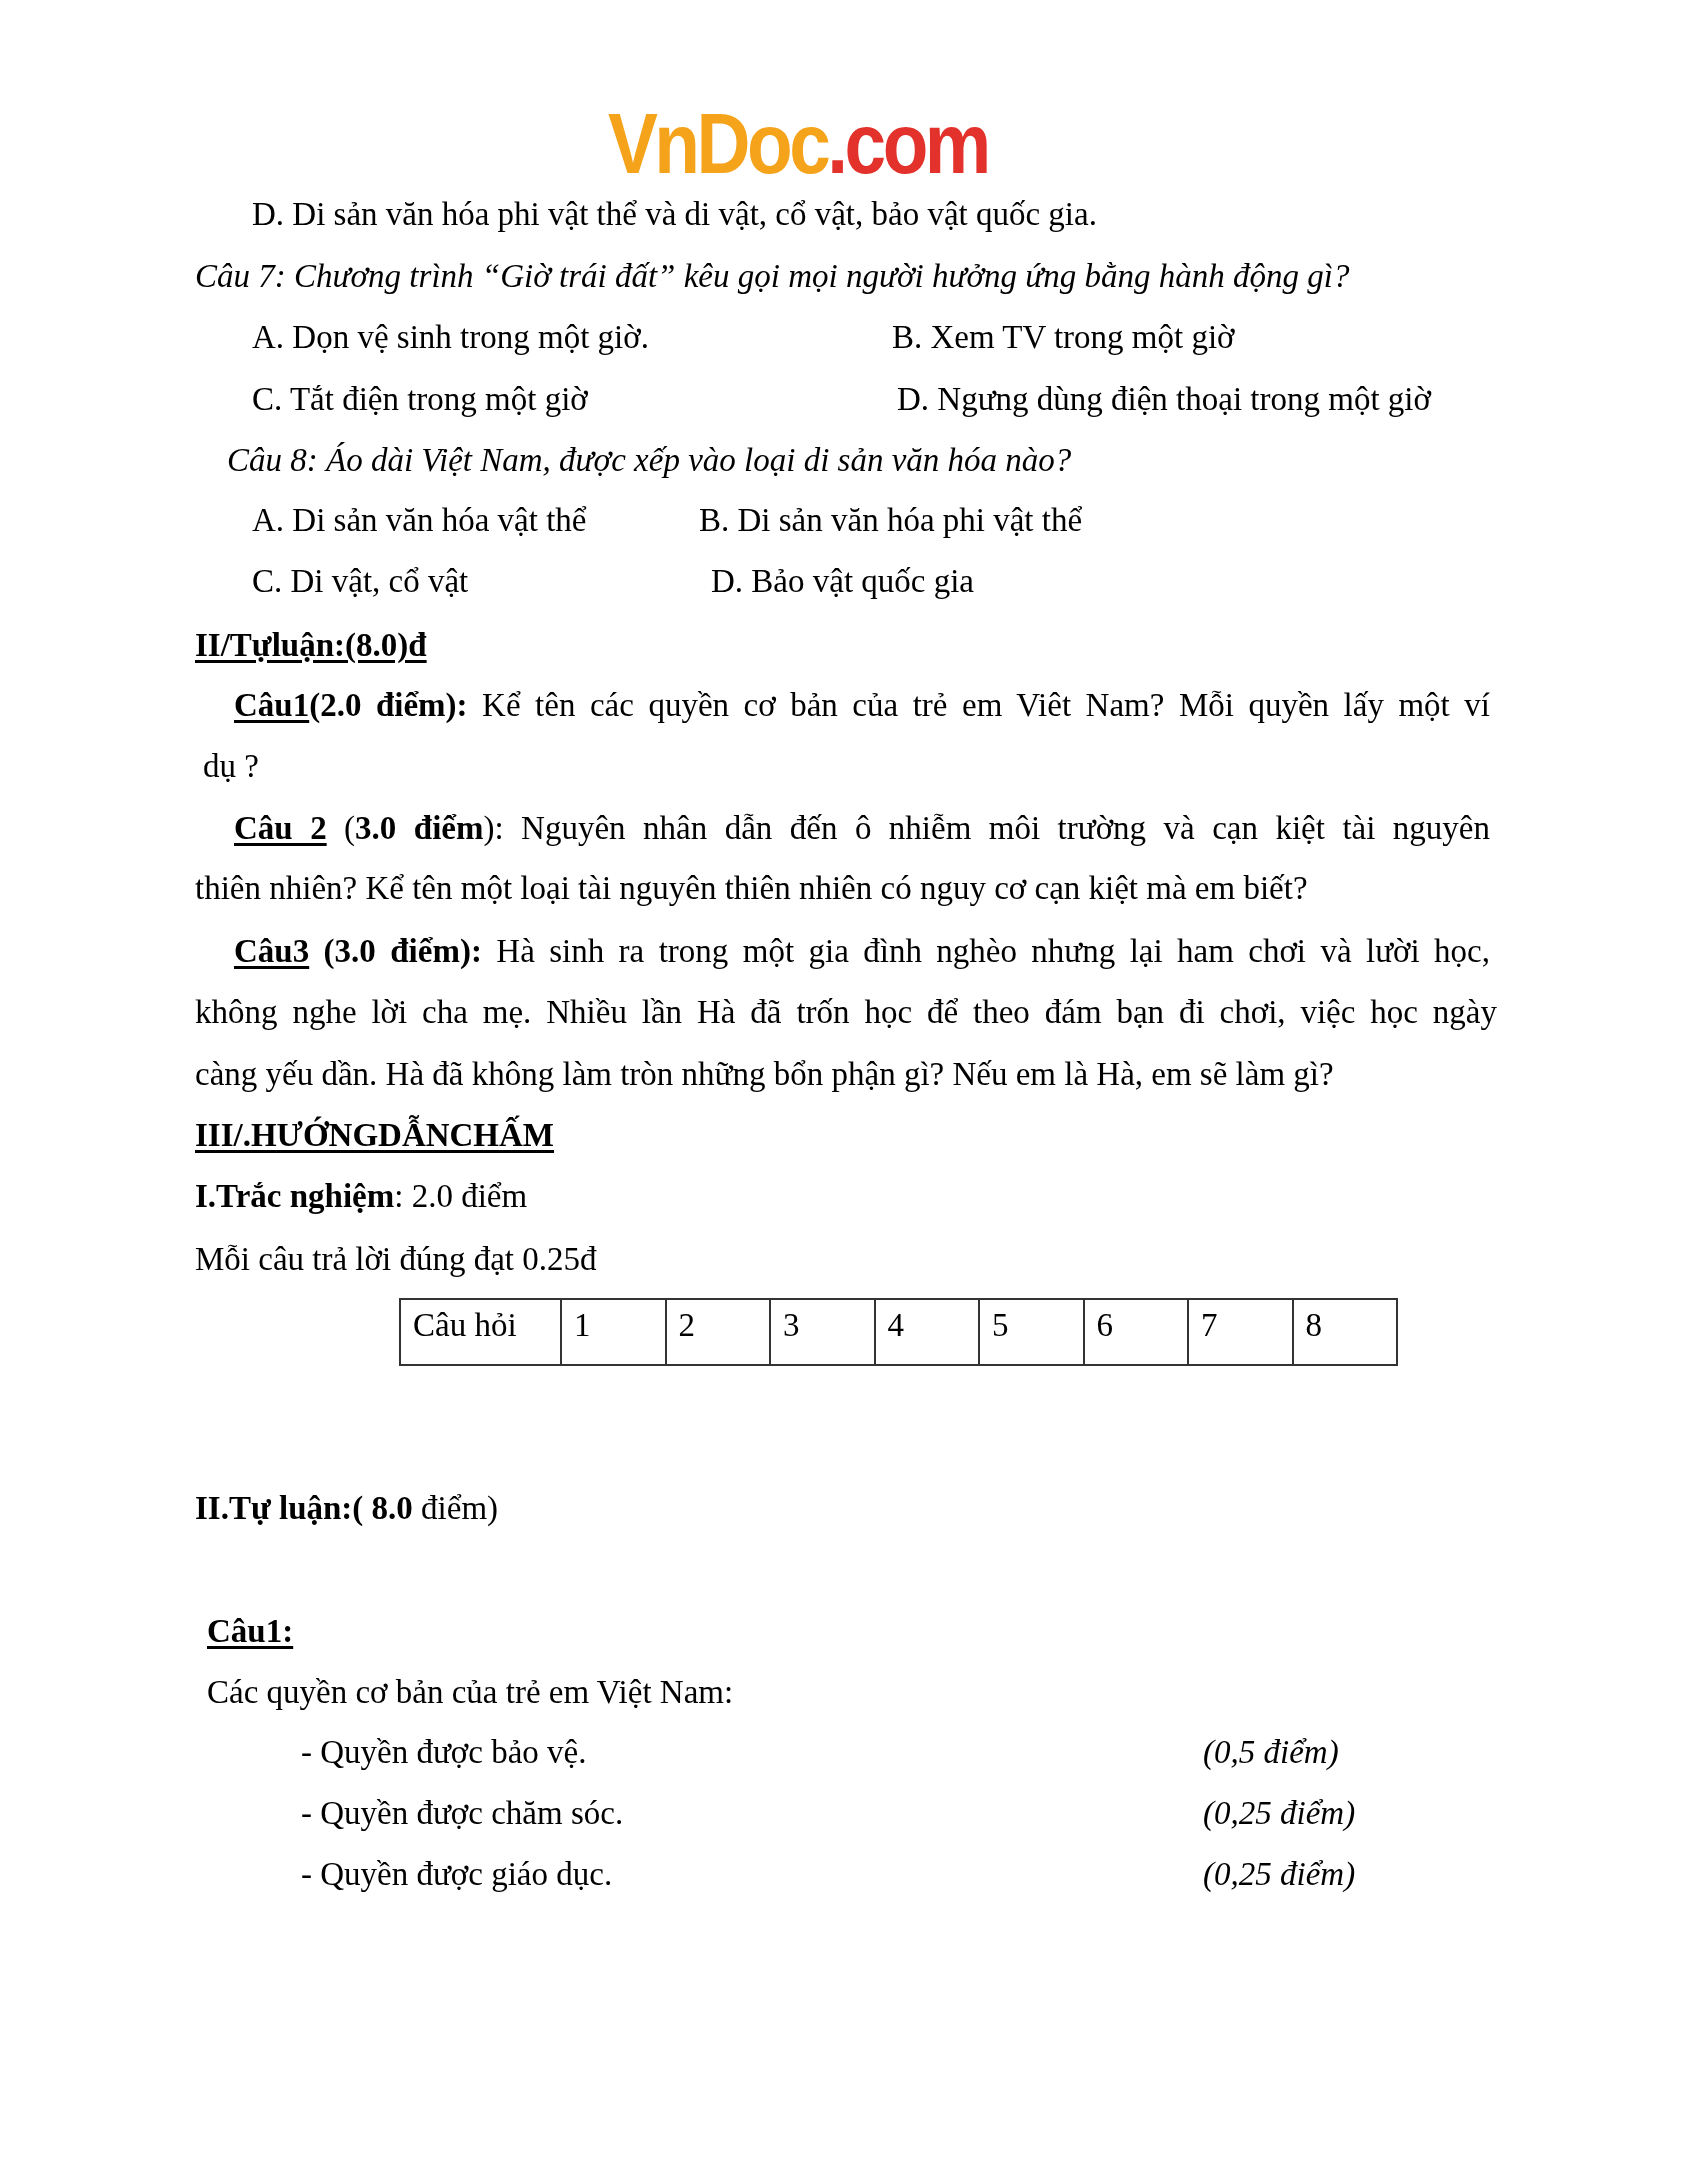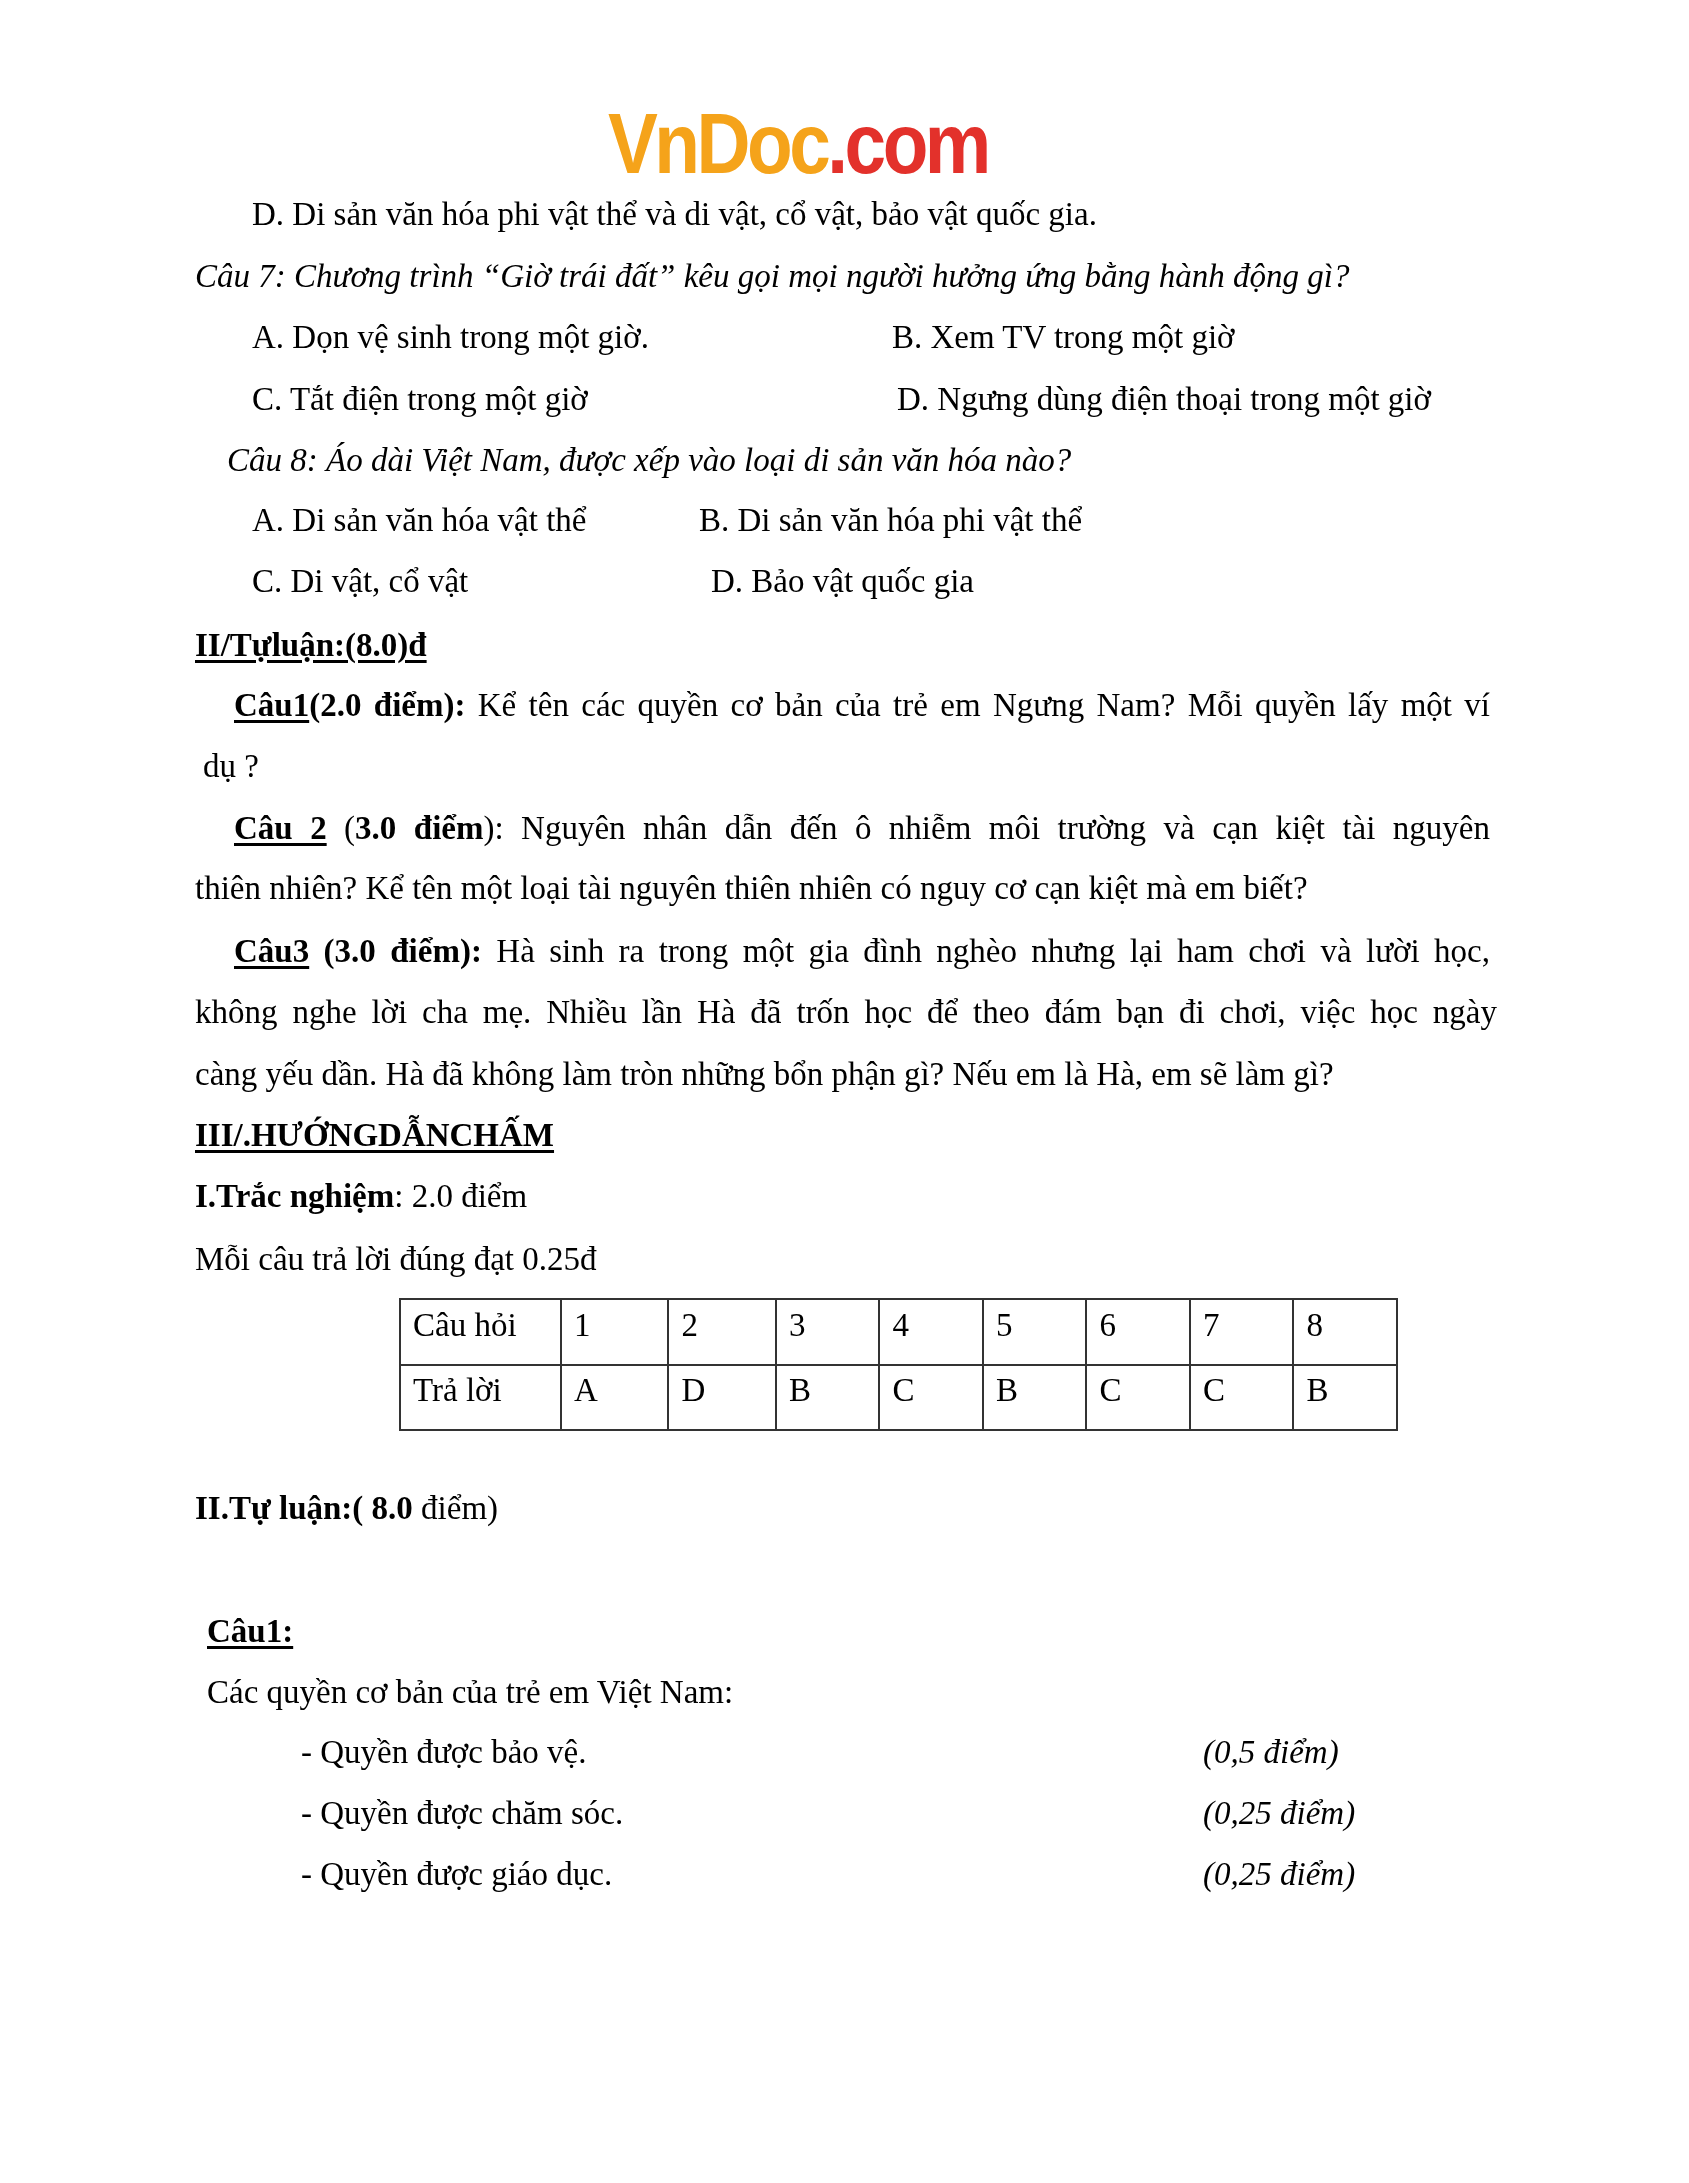--- a/index.html
+++ b/index.html
@@ -38,21 +38,21 @@
 <div class="line" style="left:897px; top:379px;">D. Ngưng dùng điện thoại trong một giờ</div>
 
 <div class="line bi" style="left:207px; top:440px;margin-left:20px;">Câu 8: Áo dài Việt Nam, được xếp vào loại di sản văn hóa nào?</div>
 <div class="line" style="left:252px; top:500px;">A. Di sản văn hóa vật thể</div>
 <div class="line" style="left:699px; top:500px;">B. Di sản văn hóa phi vật thể</div>
 <div class="line" style="left:252px; top:561px;">C. Di vật, cổ vật</div>
 <div class="line" style="left:711px; top:561px;">D. Bảo vật quốc gia</div>
 
 <div class="line b u" style="left:195px; top:625px;">II/Tựluận:(8.0)đ</div>
 
-<div class="line just" style="left:234px; width:1256px; top:685px;"><span class="b u">Câu1</span><span class="b">(2.0 điểm):</span><span> Kể tên các quyền cơ bản của trẻ em Ngưng Nam? Mỗi quyền lấy một ví</span></div>
+<div class="line just" style="left:234px; width:1256px; top:685px;"><span class="b u">Câu1</span><span class="b">(2.0 điểm):</span><span> Kể tên các quyền cơ bản của trẻ em Viêt Nam? Mỗi quyền lấy một ví</span></div>
 <div class="line" style="left:203px; top:746px;">dụ ?</div>
 
 <div class="line just" style="left:234px; width:1256px; top:808px;"><span class="b u">Câu 2</span><span> (</span><span class="b">3.0 điểm</span><span>):</span><span> Nguyên nhân dẫn đến ô nhiễm môi trường và cạn kiệt tài nguyên</span></div>
 <div class="line" style="left:195px; top:868px;">thiên nhiên? Kể tên một loại tài nguyên thiên nhiên có nguy cơ cạn kiệt mà em biết?</div>
 
 <div class="line just" style="left:234px; width:1256px; top:931px;"><span class="b u">Câu3</span><span class="b"> (3.0 điểm):</span><span> Hà sinh ra trong một gia đình nghèo nhưng lại ham chơi và lười học,</span></div>
 <div class="line just" style="left:195px; width:1302px; top:992px;">không nghe lời cha mẹ. Nhiều lần Hà đã trốn học để theo đám bạn đi chơi, việc học ngày</div>
 <div class="line" style="left:195px; top:1054px;text-align:right;">càng yếu dần. Hà đã không làm tròn những bổn phận gì? Nếu em là Hà, em sẽ làm gì?</div>
 
 <div class="line b u" style="left:195px; top:1115px;">III/.HƯỚNGDẪNCHẤM</div>
@@ -65,31 +65,20 @@
     <td class="first">Câu hỏi</td>
     <td>1</td>
     <td>2</td>
     <td>3</td>
     <td>4</td>
     <td>5</td>
     <td>6</td>
     <td>7</td>
     <td>8</td>
   </tr>
-  <tr>
-    <td class="first">Trả lời</td>
-    <td>A</td>
-    <td>D</td>
-    <td>B</td>
-    <td>C</td>
-    <td>B</td>
-    <td>C</td>
-    <td>C</td>
-    <td>B</td>
-  </tr>
 </tbody>
   </table>
 
 <div class="line" style="left:195px; top:1488px;"><span class="b">II.Tự luận:(</span><span class="b"> 8.0</span><span> điểm)</span></div>
 
 <div class="line b u" style="left:207px; top:1611px;">Câu1:</div>
 <div class="line" style="left:207px; top:1672px;">Các quyền cơ bản của trẻ em Việt Nam:</div>
 
 <div class="line" style="left:301px; top:1732px;">- Quyền được bảo vệ.</div>
 <div class="line i" style="left:1203px; top:1732px;">(0,5 điểm)</div>

